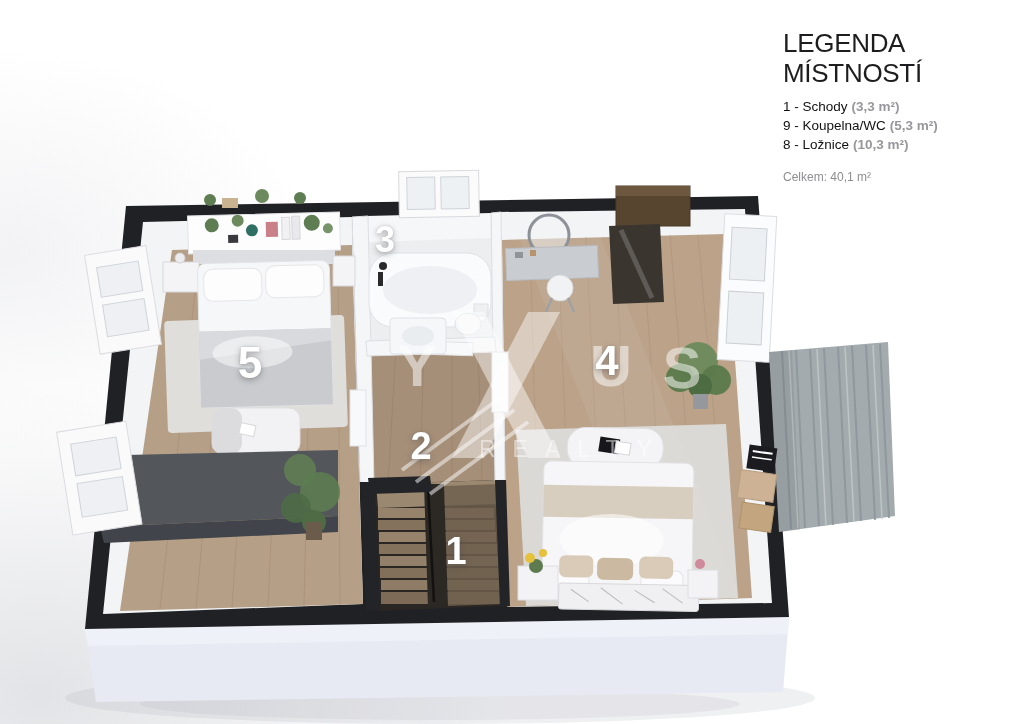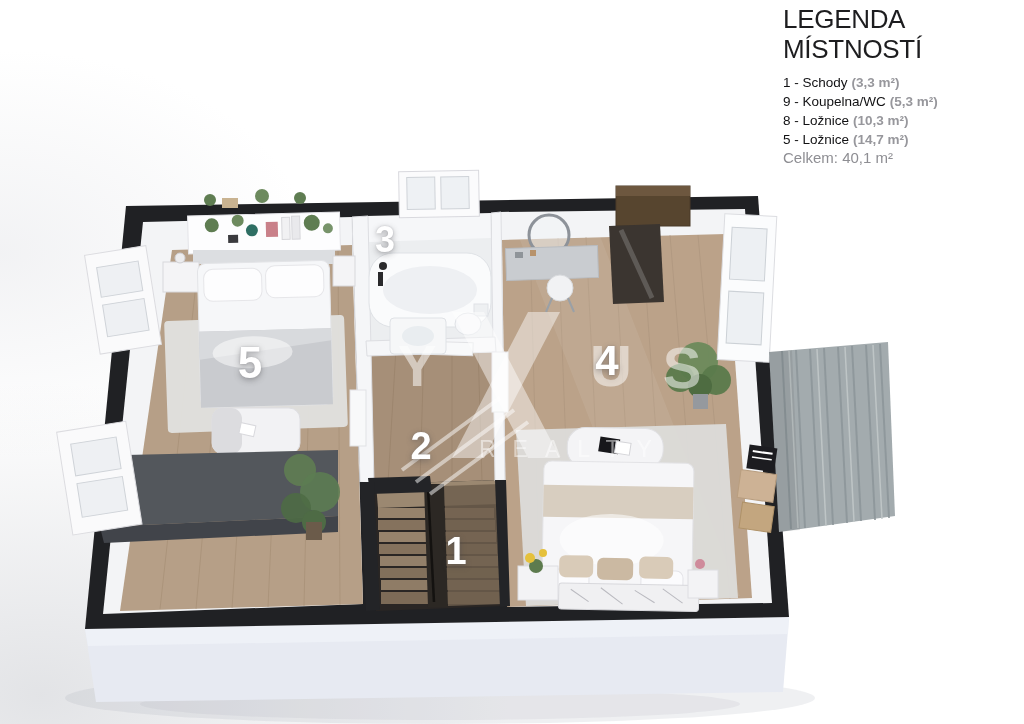--- a/index.html
+++ b/index.html
@@ -6,27 +6,27 @@
   .stage{
     position:relative;width:1024px;height:724px;overflow:hidden;
     font-family:"Liberation Sans",sans-serif;
     background:
       radial-gradient(720px 480px at 4% 96%, rgba(203,205,210,.55), rgba(255,255,255,0) 65%),
       radial-gradient(520px 340px at 0% 35%, rgba(226,227,231,.45), rgba(255,255,255,0) 60%),
       #ffffff;
   }
   .plan-svg{position:absolute;left:0;top:0;}
   
-  .legend{position:absolute;left:783px;top:4px;width:235px;}
+  .legend{position:absolute;left:783px;top:28px;width:235px;}
   .legend-title{font-size:26px;font-weight:500;color:#1d1d1f;letter-spacing:-.3px;line-height:30px;}
   .legend-items{margin-top:9px;}
   .legend-row{font-size:13.5px;line-height:19px;color:#0f0f10;white-space:nowrap;}
   .li-label{font-weight:400;color:#111113;}
   .li-area{font-weight:700;color:#97979c;margin-left:4px;}
-  .legend-total{font-size:15px;color:#8e8e93;}
+  .legend-total{margin-top:16px;font-size:12px;color:#8e8e93;}
   
   .room-num{position:absolute;transform:translate(-50%,-50%);color:#fff;font-weight:700;
     text-shadow:0 2px 6px rgba(70,70,75,.45), 0 0 2px rgba(120,120,125,.35);}
   .rn-5{left:250px;top:363px;font-size:44px;}
   .rn-3{left:385px;top:240px;font-size:36px;}
   .rn-2{left:421px;top:446px;font-size:38px;}
   .rn-1{left:456px;top:551px;font-size:38px;}
   .rn-4{left:607px;top:361px;font-size:42px;}
 </style>
 </head>
@@ -290,18 +290,17 @@
   <div class="room-num rn-2">2</div>
   <div class="room-num rn-1">1</div>
   <div class="room-num rn-4">4</div>
 
   <div class="legend">
     <div class="legend-title">LEGENDA MÍSTNOSTÍ</div>
     <div class="legend-items">
       <div class="legend-row"><span class="li-label">1 - Schody</span><span class="li-area">(3,3 m²)</span></div>
       <div class="legend-row"><span class="li-label">9 - Koupelna/WC</span><span class="li-area">(5,3 m²)</span></div>
       <div class="legend-row"><span class="li-label">8 - Ložnice</span><span class="li-area">(10,3 m²)</span></div>
-      <div class="legend-row"><span class="li-label">5 - Ložnice</span><span class="li-area">(14,7 m²)</span></div>
     </div>
     <div class="legend-total">Celkem: 40,1 m²</div>
   </div>
 
 </div>
 
 </body></html>

